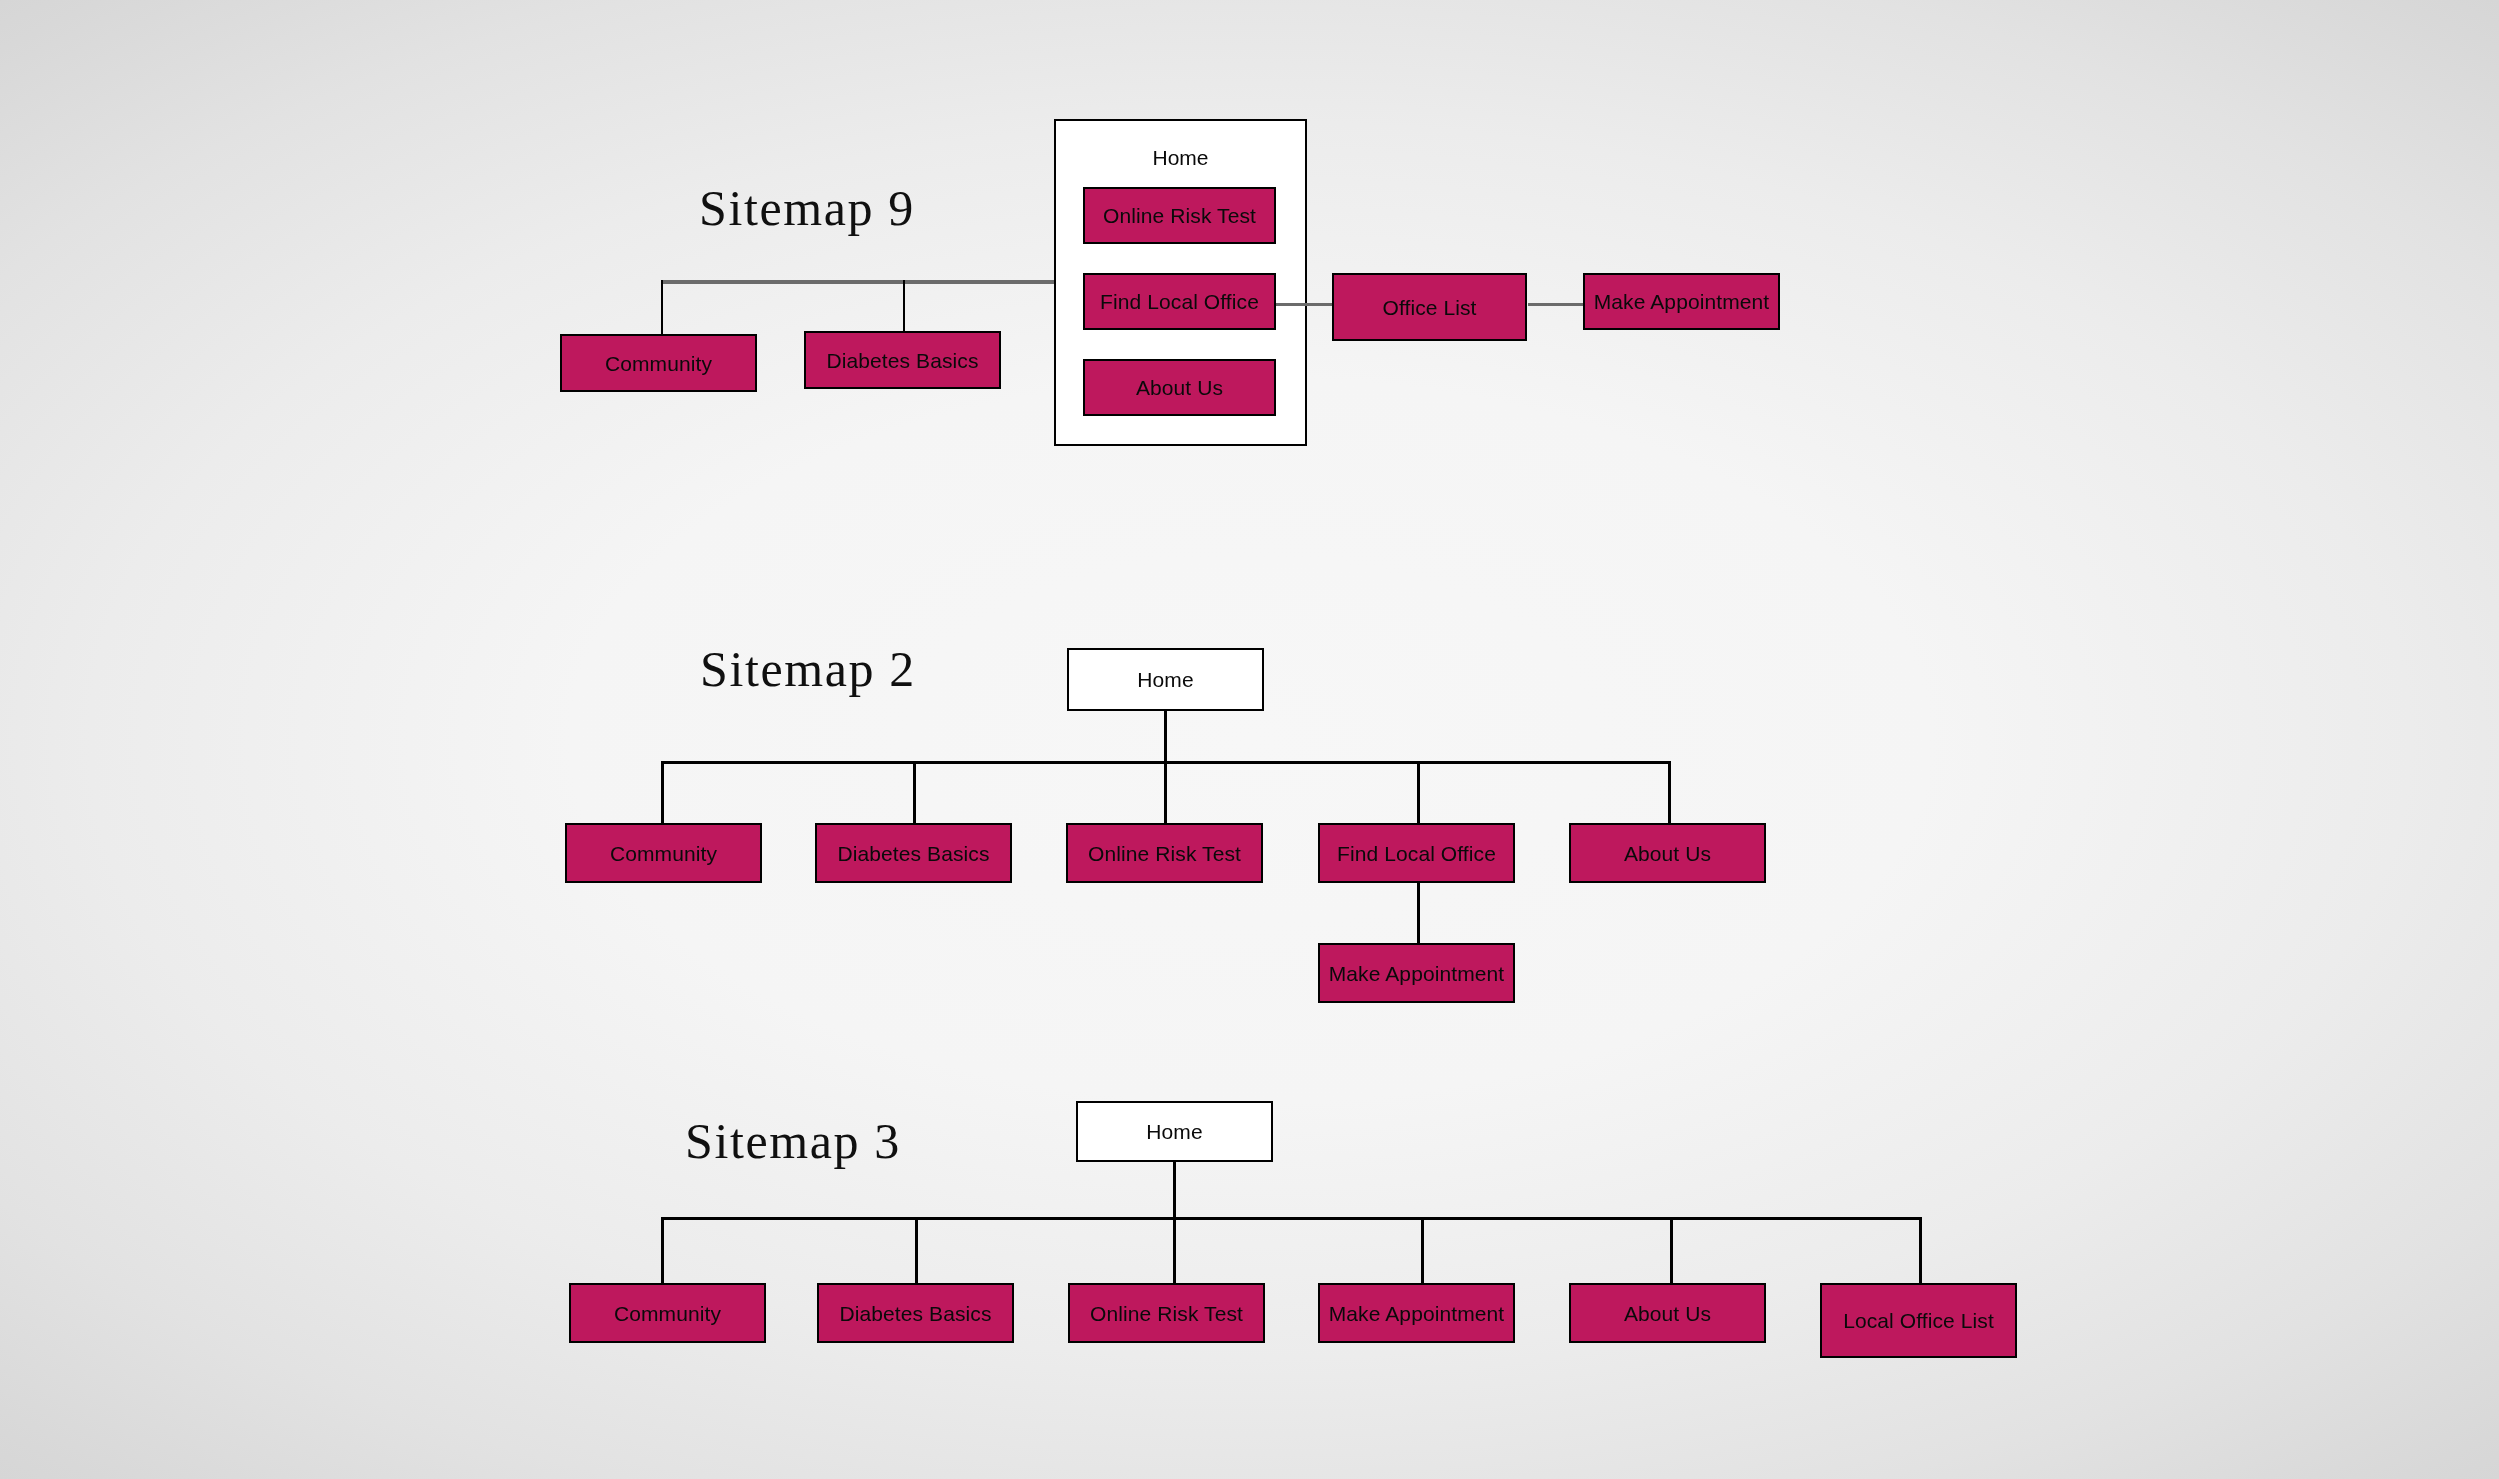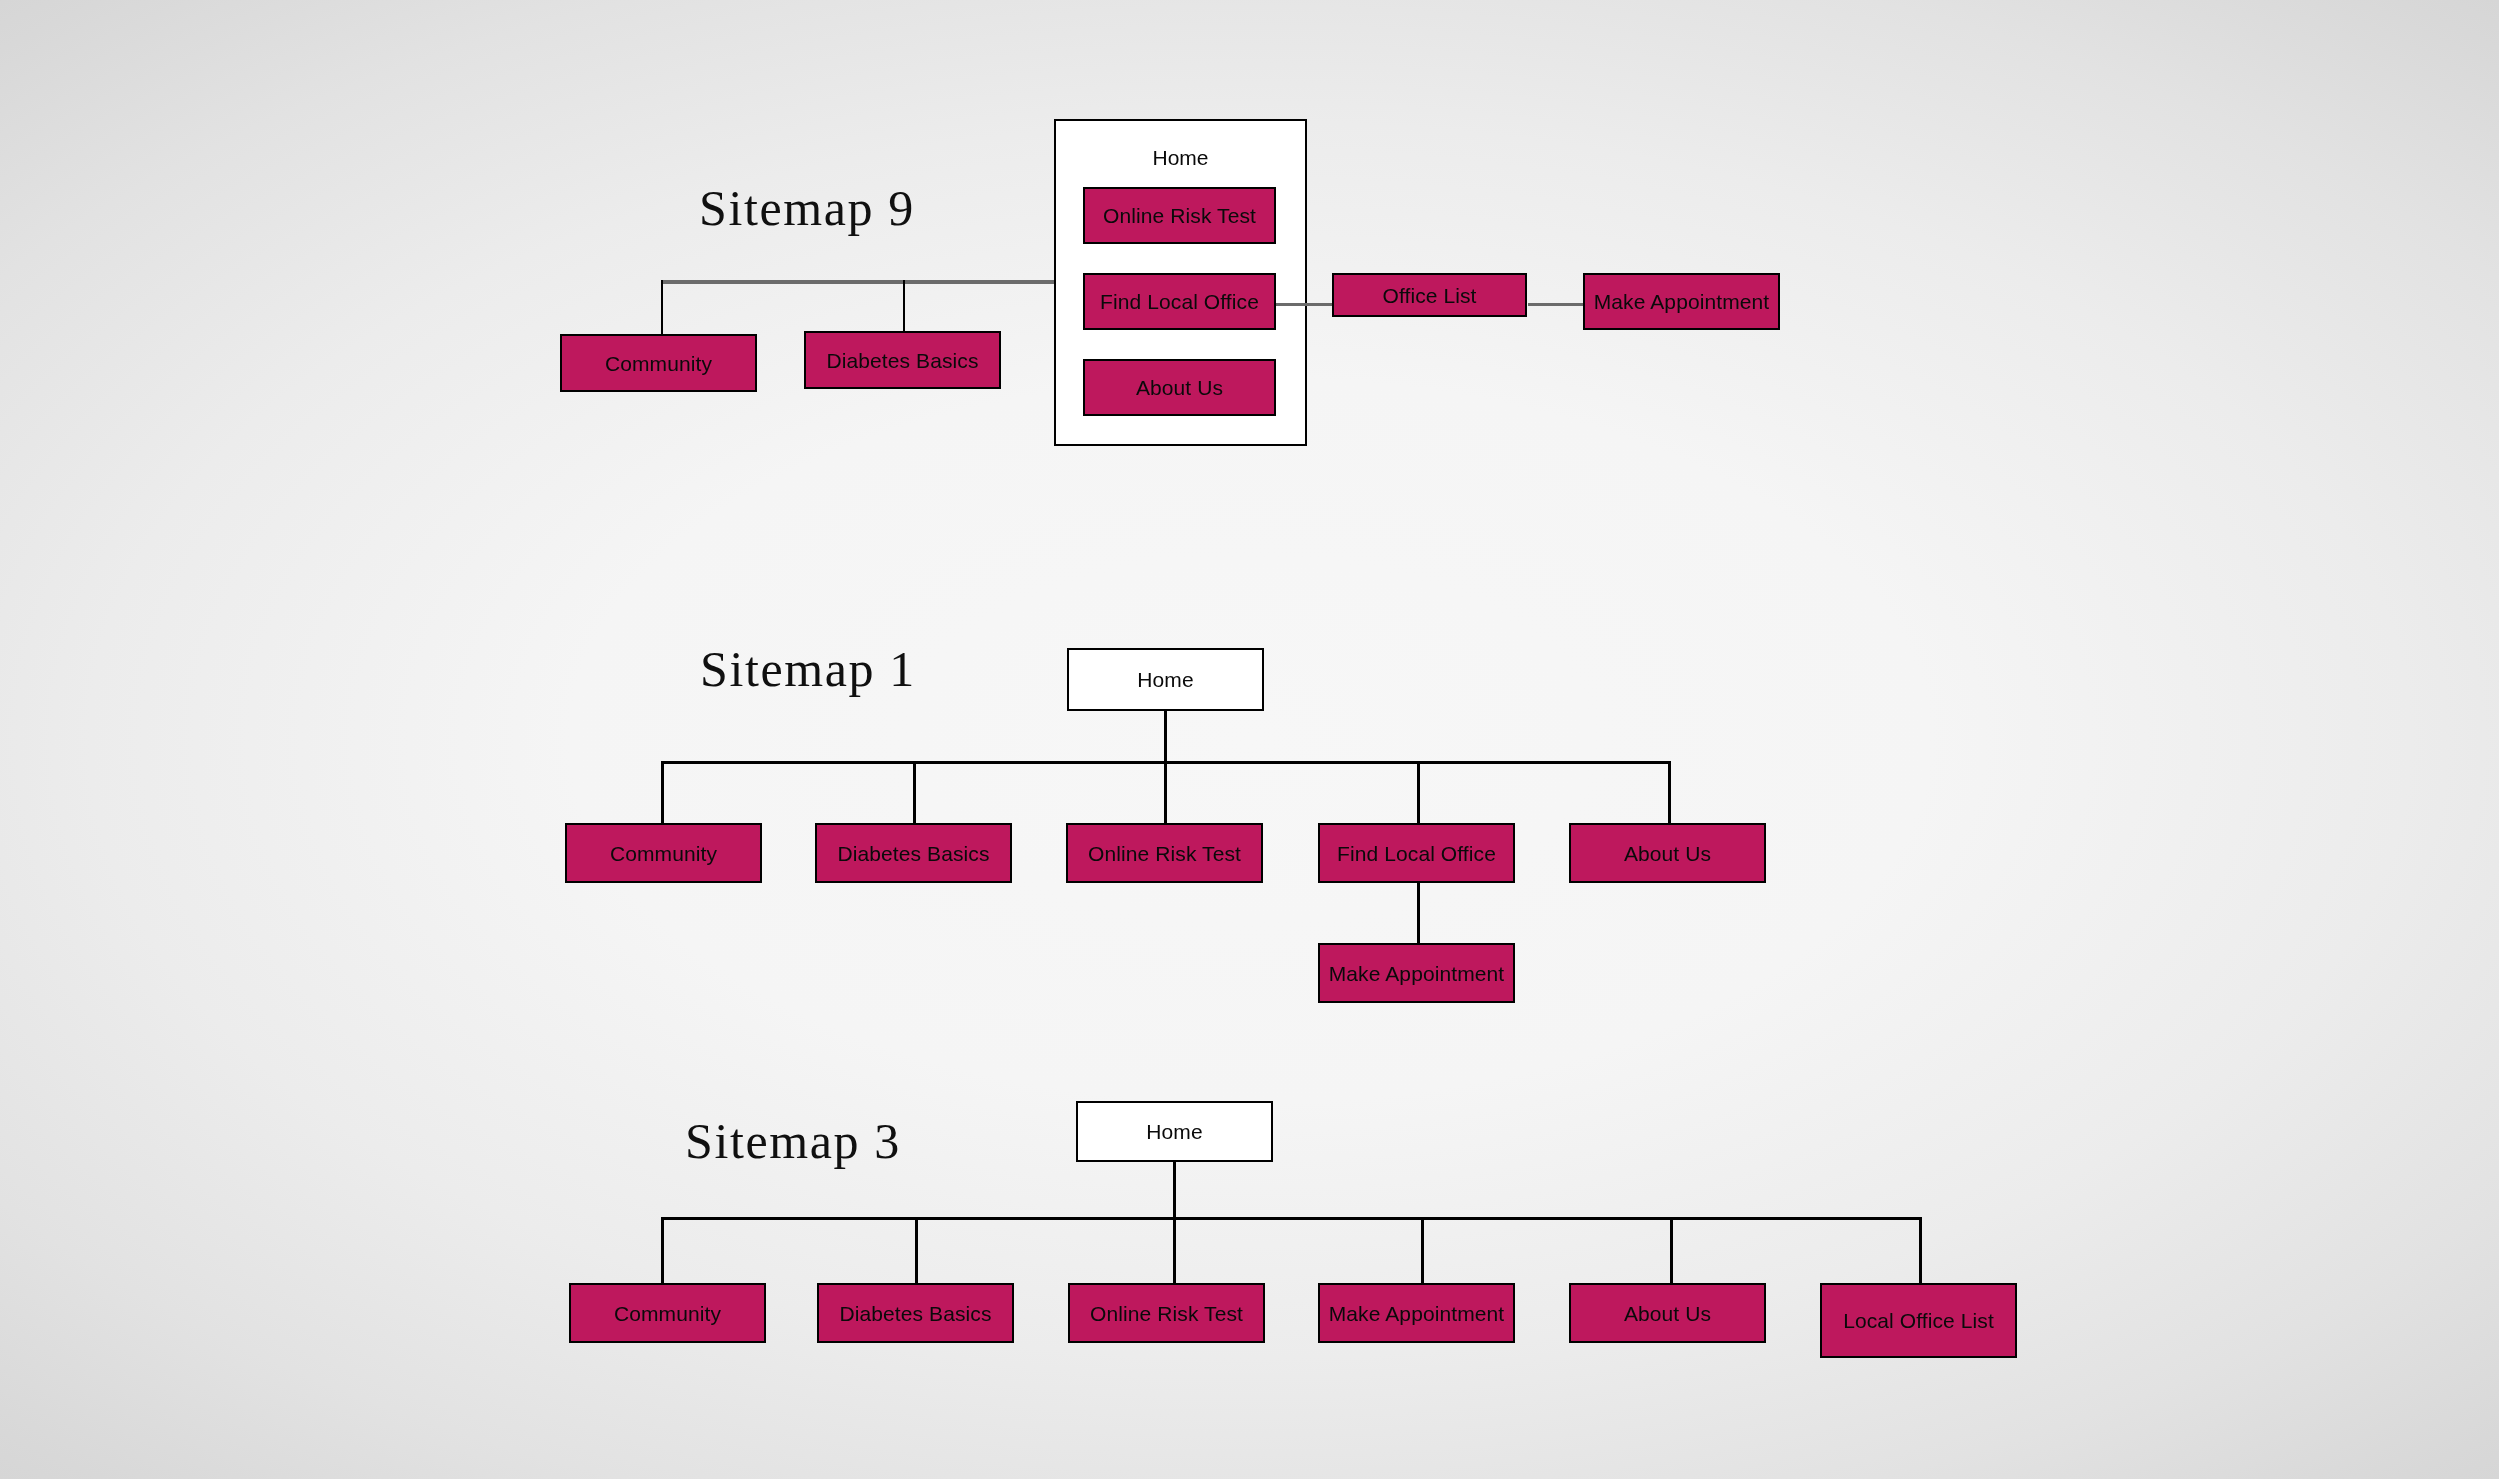--- a/index.html
+++ b/index.html
@@ -109,26 +109,26 @@
   <div class="node" style="left:804px; top:331px; width:197px; height:58px;">Diabetes Basics</div>
 
   <div class="group-frame" style="left:1054px; top:119px; width:253px; height:327px;"></div>
   <div class="group-title" style="left:1054px; top:147px; width:253px;">Home</div>
 
   <div class="node" style="left:1083px; top:187px; width:193px; height:57px;">Online Risk Test</div>
   <div class="node" style="left:1083px; top:273px; width:193px; height:57px;">Find Local Office</div>
   <div class="node" style="left:1083px; top:359px; width:193px; height:57px;">About Us</div>
 
   <div class="connector-gray" style="left:1276px; top:303px; width:57px;"></div>
-  <div class="node" style="left:1332px; top:273px; width:195px; height:44px;">Office List</div>
+  <div class="node" style="left:1332px; top:273px; width:195px; height:68px;">Office List</div>
 
   <div class="connector-gray" style="left:1528px; top:303px; width:55px;"></div>
   <div class="node" style="left:1583px; top:273px; width:197px; height:57px;">Make Appointment</div>
 
-  <div class="sitemap-title" style="left:700px; top:644px;">Sitemap 1</div>
+  <div class="sitemap-title" style="left:700px; top:644px;">Sitemap 2</div>
 
   <div class="node root" style="left:1067px; top:648px; width:197px; height:63px;">Home</div>
 
   <div class="vline" style="left:1164px; top:711px; height:54px;"></div>
 
   <div class="hline" style="left:661px; top:761px; width:1010px;"></div>
 
   <div class="vline" style="left:661px; top:761px; height:65px;"></div>
   <div class="vline" style="left:913px; top:761px; height:65px;"></div>
   <div class="vline" style="left:1164px; top:761px; height:65px;"></div>

